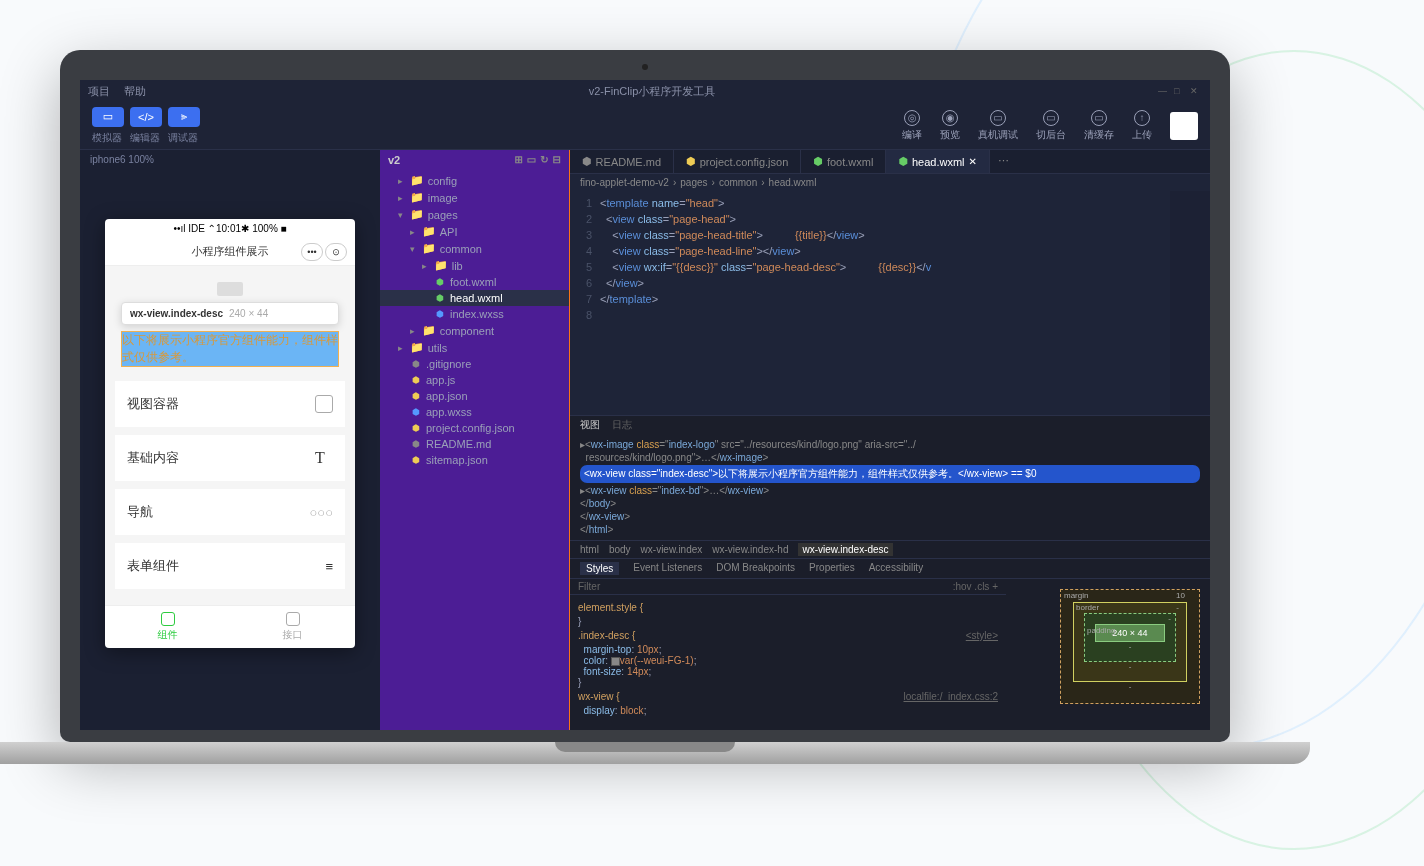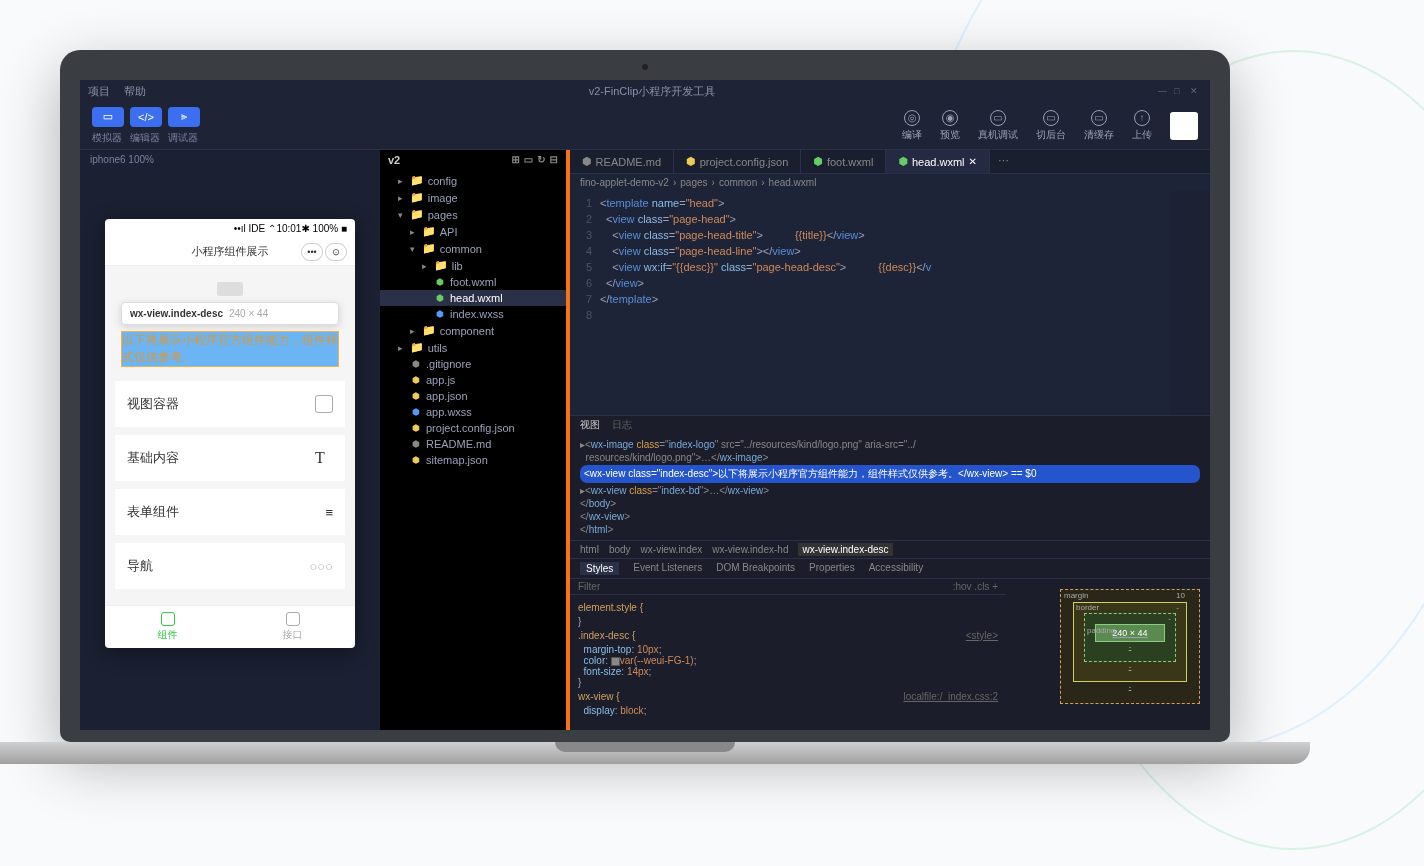--- a/index.html
+++ b/index.html
@@ -37,38 +37,38 @@
 .tool-btn .ico { width:16px; height:16px; border:1px solid #9aa0b8; border-radius:50%; display:flex; align-items:center; justify-content:center; }
 .avatar { width:28px; height:28px; background:#fff; border-radius:3px; }
 
 
 .main { flex:1; display:flex; min-height:0; }
 
 
 .sim-col { width:300px; background:#1b2032; display:flex; flex-direction:column; }
 .sim-hdr { padding:4px 10px; color:#7a82a0; font-size:10px; }
 .phone { margin:50px auto 0; width:250px; background:#fff; border-radius:4px; color:#333; position:relative; box-shadow:0 4px 20px rgba(0,0,0,.4); }
-.status-bar { display:flex; justify-content:flex-end; padding:4px 8px; font-size:10px; color:#000; }
+.status-bar { display:flex; justify-content:center; padding:4px 8px; font-size:10px; color:#000; }
 .nav-bar { display:flex; align-items:center; justify-content:center; padding:6px; position:relative; border-bottom:1px solid #eee; }
 .nav-btns { position:absolute; right:8px; display:flex; gap:2px; }
 .nav-btn { width:22px; height:18px; border:1px solid #ccc; border-radius:10px; display:flex; align-items:center; justify-content:center; font-size:9px; }
 .content { padding:16px 10px 8px; background:#f5f5f5; }
 .logo-ph { width:26px; height:14px; background:#ddd; margin:0 auto 6px; border-radius:2px; }
 .tooltip { background:#fff; border:1px solid #ddd; border-radius:4px; padding:5px 8px; font-size:10px; box-shadow:0 2px 8px rgba(0,0,0,.15); margin:0 6px 6px; display:flex; gap:6px; }
 .tooltip .dim { color:#aaa; }
 .highlight { background:#6bb5f5; color:#d8993a; font-size:12px; margin:0 6px 14px; border:1px solid #f0b050; }
 .list-item { background:#fff; margin:0 0 8px; padding:14px 12px; display:flex; justify-content:space-between; align-items:center; font-size:13px; }
 .list-ico { width:18px; height:18px; border:1px solid #aaa; border-radius:3px; }
 .tabbar { display:flex; border-top:1px solid #eee; }
 .tab { flex:1; text-align:center; padding:6px; font-size:10px; }
 .tab.active { color:#2ecc40; }
 .tab .sq { width:14px; height:14px; border:1px solid currentColor; border-radius:3px; margin:0 auto 2px; }
 
 
-.tree-col { width:190px; background:#000000; border-right:4px solid #f97316; }
+.tree-col { width:190px; background:#4c1d95; border-right:1px solid #f97316; }
 .tree-hdr { padding:4px 8px; display:flex; justify-content:space-between; font-weight:bold; color:#ccc; }
 .tree-icons { display:flex; gap:4px; font-size:10px; color:#888; }
 .tree { padding:2px 0; }
 .node { padding:2px 6px; display:flex; align-items:center; gap:4px; cursor:pointer; }
 .node.sel { background:#2a3048; color:#fff; }
 .arrow { width:8px; font-size:9px; color:#888; }
 .fo { color:#5b8def; }
 .fi { font-size:9px; width:12px; text-align:center; }
 .indent1 { padding-left:18px; } .indent2 { padding-left:30px; } .indent3 { padding-left:42px; }
 
@@ -101,21 +101,21 @@
 .styles-row { flex:1; display:flex;gap:44px; }
 .styles-tabs { display:flex; padding:3px 10px; gap:14px; font-size:10px; color:#888; border-bottom:1px solid #2a3048; }
 .styles-tabs .act { color:#fff; background:#2a3048; padding:1px 6px; }
 .styles-body { flex:1; padding:4px 8px; font-family:Consolas,monospace; font-size:10px; }
 .filter { display:flex; justify-content:space-between; padding:2px 8px; color:#666; font-size:10px; border-bottom:1px solid #2a3048; }
 .rule { padding:3px 0; }
 .sel2 { color:#d0a060; }
 .prop { color:#8bbce8; } .val { color:#d08a5a; }
 .src { float:right; color:#666; text-decoration:underline; }
 .swatch { display:inline-block; width:9px; height:9px; background:#888; border:1px solid #555; vertical-align:middle; }
-.box-model { width:160px; padding:10px;text-decoration:underline; }
+.box-model { width:160px; padding:10px; }
 .bm { border:1px dashed #d0a060; padding:12px; font-size:9px; color:#aaa; background:#2a2618; position:relative; }
 .bm-b { border:1px solid #d0d060; padding:10px; background:#3a3618; }
 .bm-p { border:1px dashed #8acc80; padding:10px; background:#2a4020; }
 .bm-c { background:#5a8a50; color:#fff; text-align:center; padding:3px; border:1px solid #8acc80; }
 .lbl { position:absolute; font-size:8px; }
 </style>
 </head>
 <body>
 
 <div class="bg-curve1"></div>
@@ -207,26 +207,26 @@
       <div class="highlight">以下将展示小程序官方组件能力，组件样式仅供参考。</div>
       <div class="list-item">
                   <span>视图容器</span>
                   <span class="list-ico"></span>
                 </div>
       <div class="list-item">
                   <span>基础内容</span>
                   <span class="list-ico" style="font-family:serif;border:none;font-size:16px">T</span>
                 </div>
       <div class="list-item">
+                  <span>导航</span>
+                  <span style="color:#aaa">○○○</span>
+                </div>
+      <div class="list-item">
                   <span>表单组件</span>
                   <span>≡</span>
-                </div>
-      <div class="list-item">
-                  <span>导航</span>
-                  <span style="color:#aaa">○○○</span>
                 </div>
     </div>
     <div class="tabbar">
       <div class="tab active"><div class="sq"></div><span>组件</span></div>
       <div class="tab" style="color:#aaa"><div class="sq"></div><span>接口</span></div>
     </div>
   </div>
 </div>
 
 <div class="tree-col">

